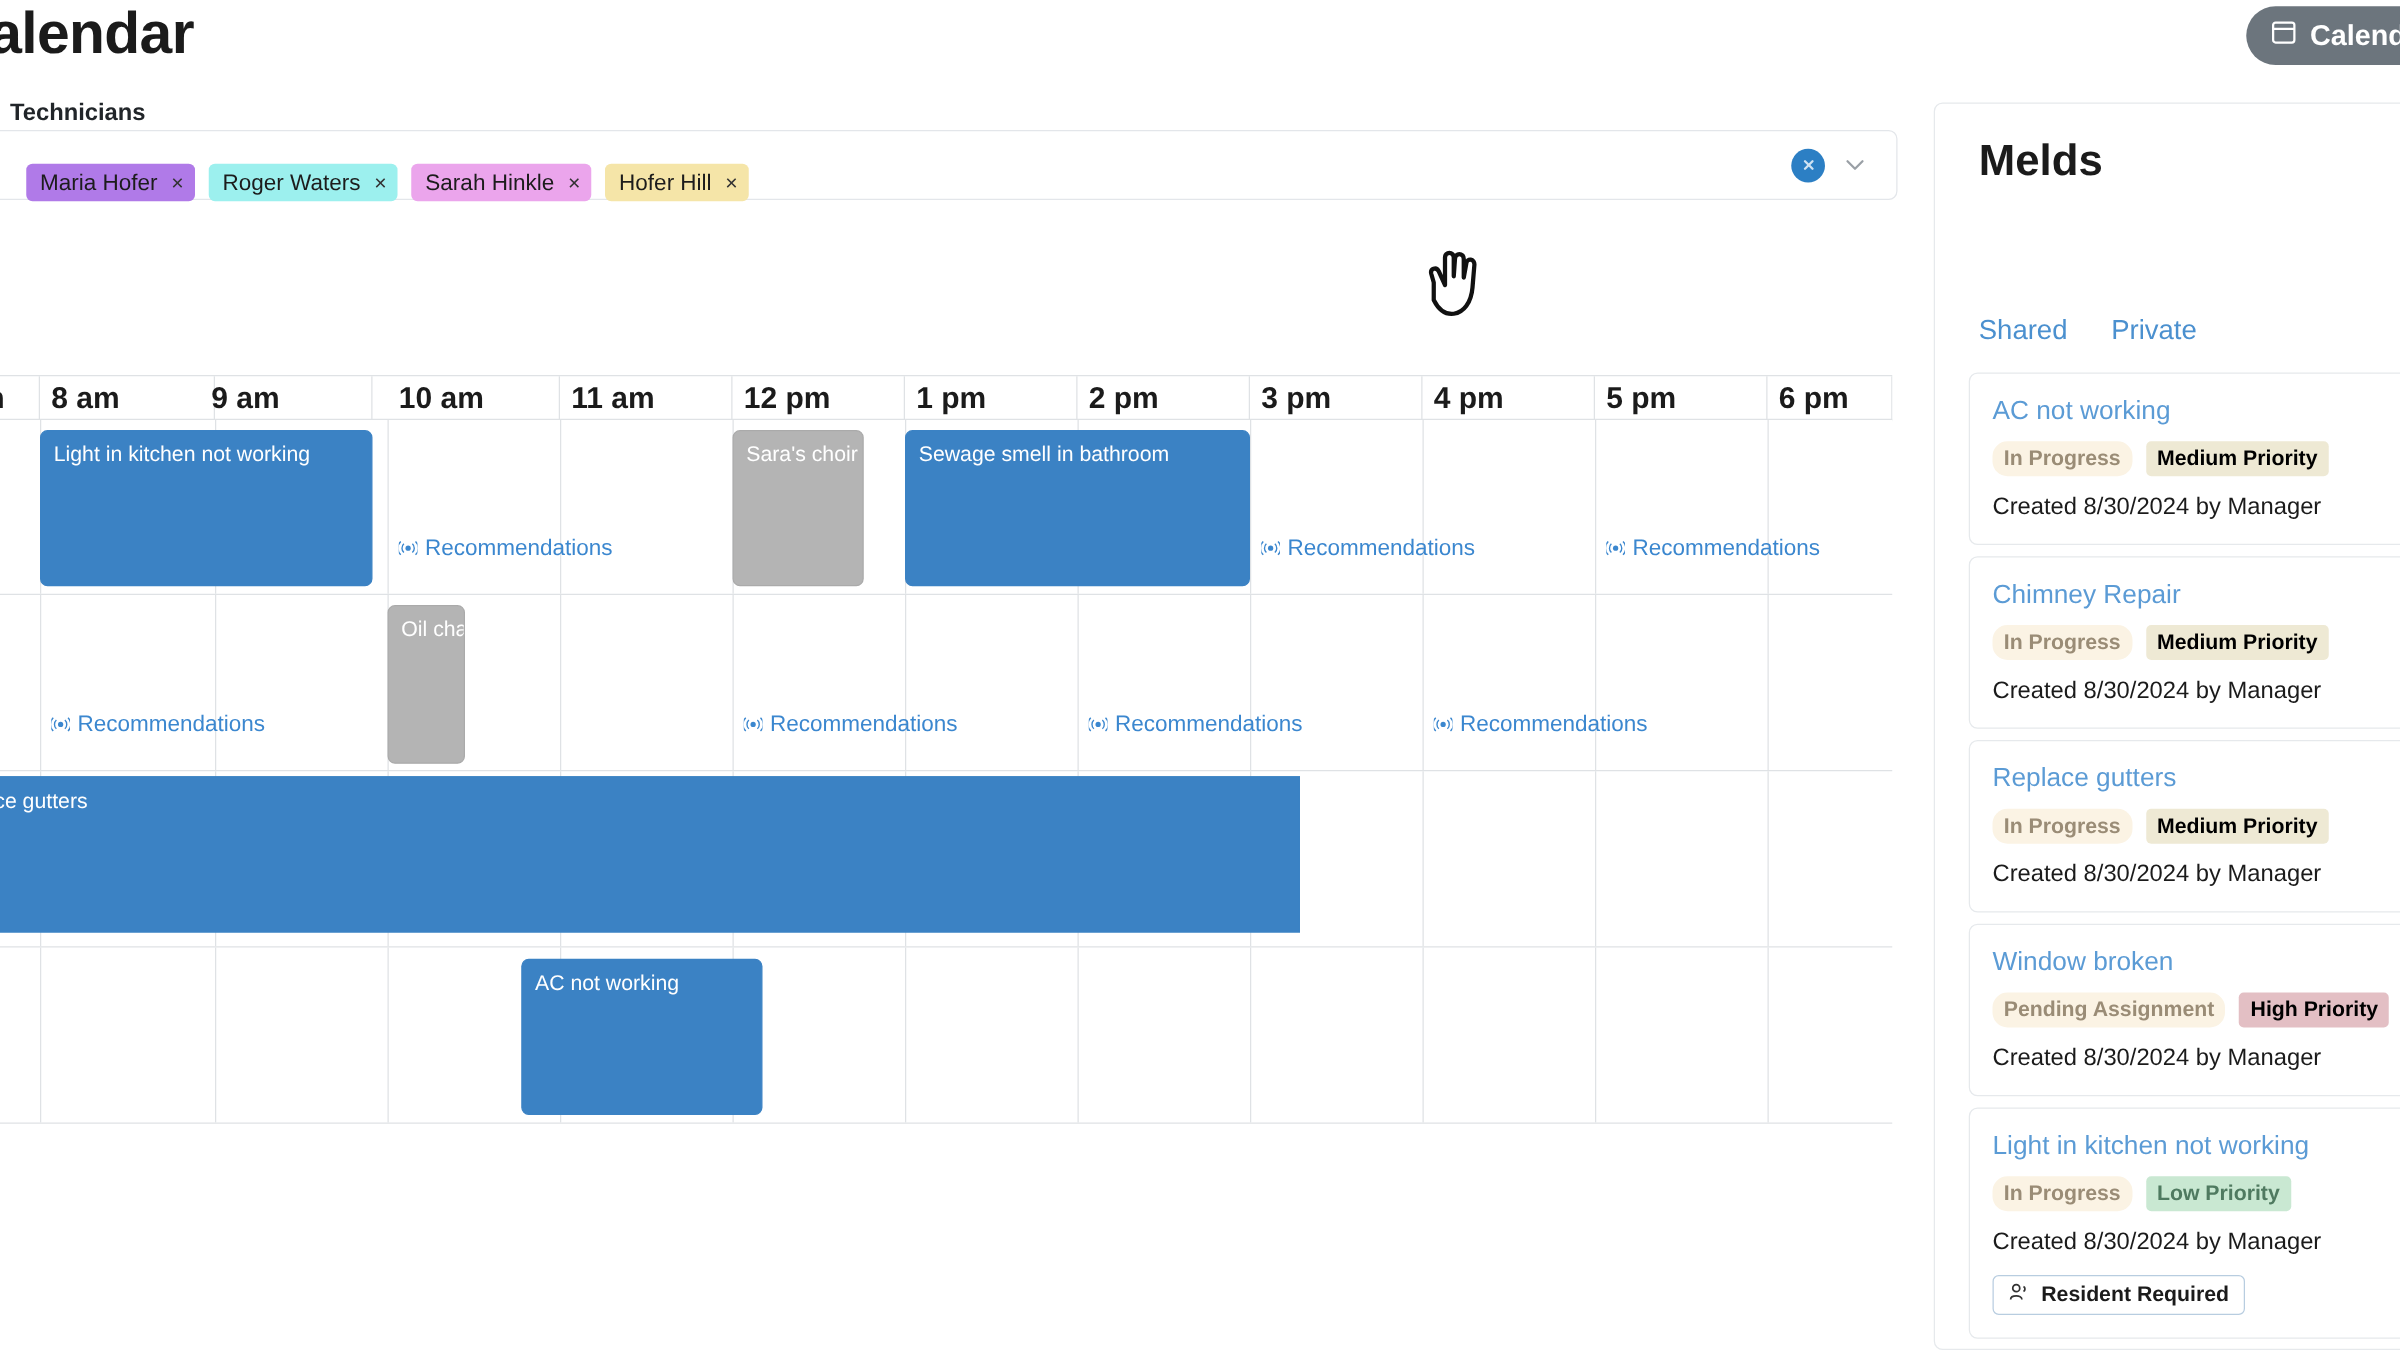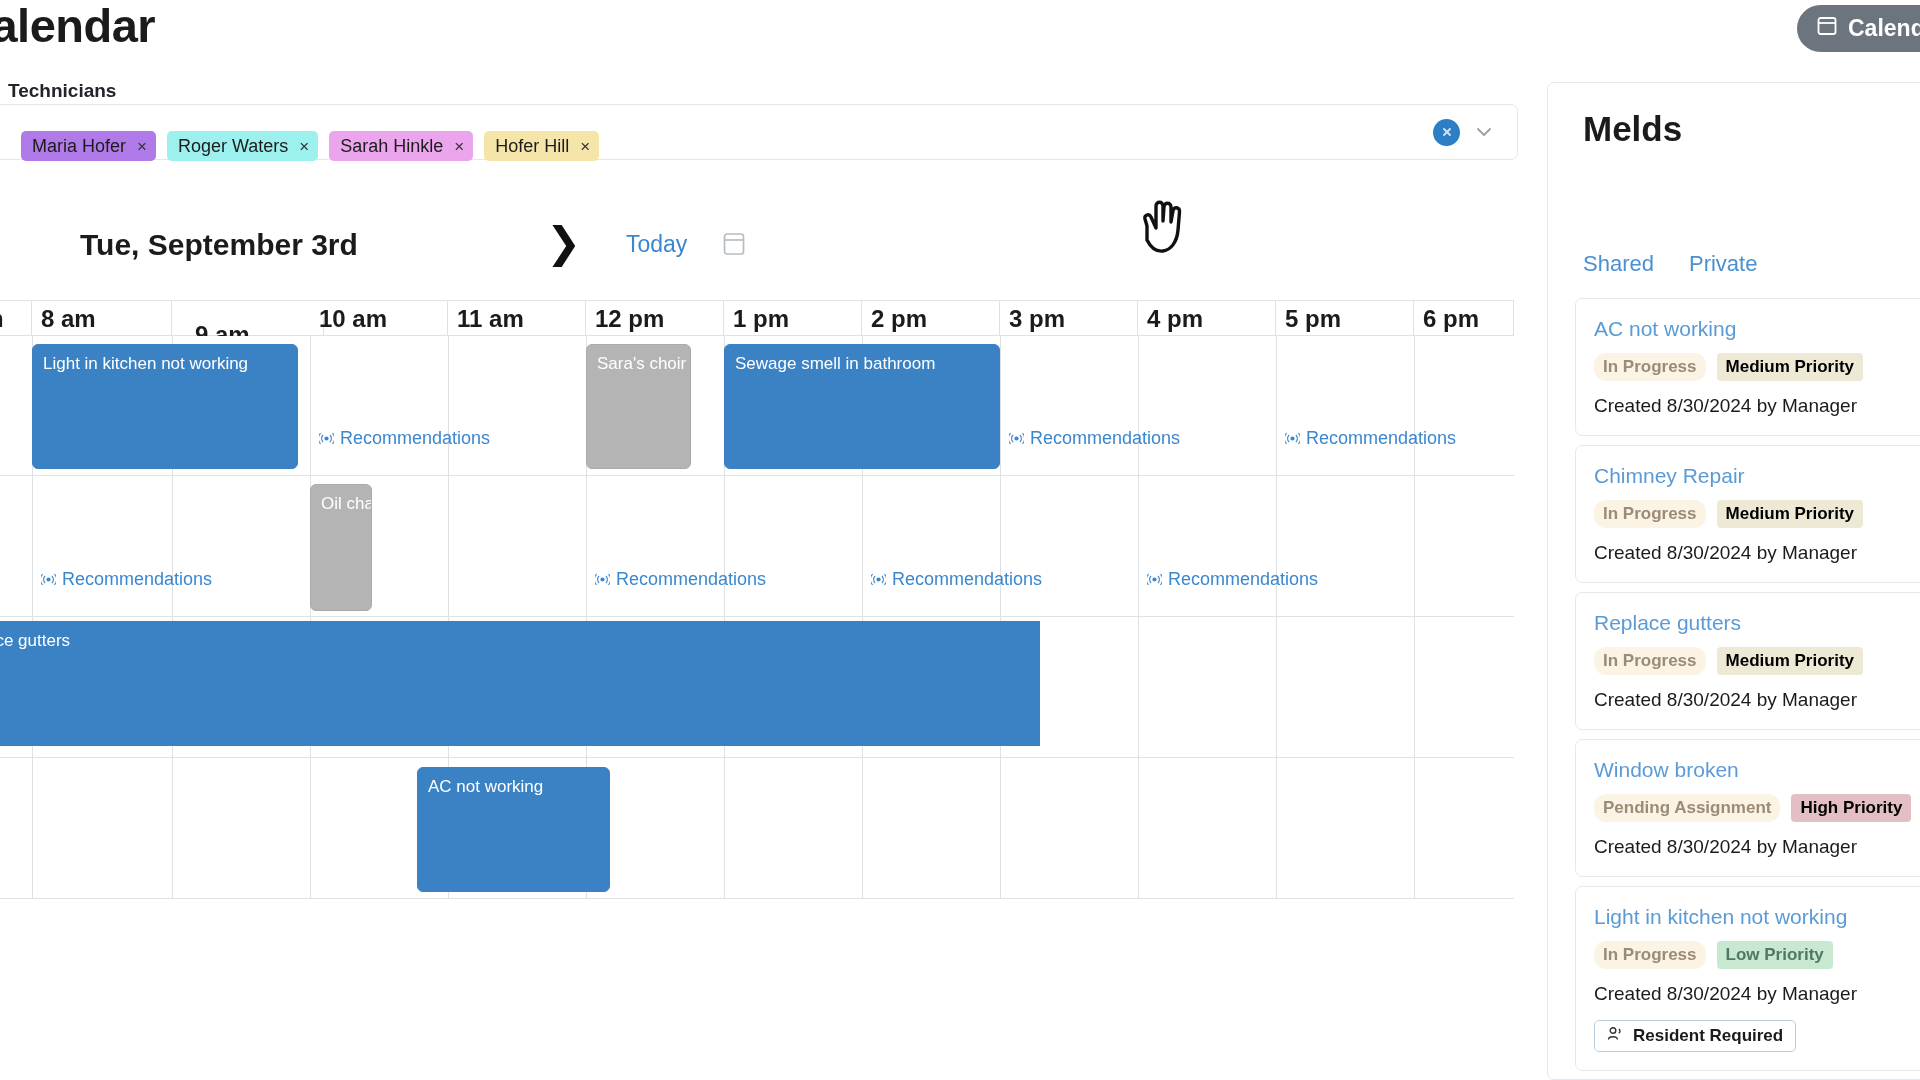--- a/index.html
+++ b/index.html
@@ -243,37 +243,26 @@
         </svg>
       </span>
       <span class="chev">
         <svg width="22" height="22" viewBox="0 0 22 22">
           <polyline points="5,8 11,14 17,8" fill="none" stroke="#9aa0a6" stroke-width="1.8" stroke-linecap="round" stroke-linejoin="round"></polyline>
         </svg>
       </span>
     </div>
   </div>
 
-  <div class="date-nav">
-    <div class="date-title">Tue, September 3rd</div>
-    <div class="next-arrow">❯</div>
-    <div class="today-link">Today</div>
-    <div class="mini-cal">
-      <svg width="24" height="26" viewBox="0 0 24 26" fill="none">
-        <rect x="2.5" y="3" width="19" height="20" rx="2.5" stroke="#b8bdc2" stroke-width="1.7"></rect>
-        <line x1="2.5" y1="9" x2="21.5" y2="9" stroke="#b8bdc2" stroke-width="1.7"></line>
-      </svg>
-    </div>
-  </div>
 
   <div class="cal-wrap">
     <div class="cal-head">
         <div class="hcell" style="left: -60px; width: 92px;">7 am</div>
         <div class="hcell" style="left: 32px; width: 140px;">8 am</div>
-        <div class="hcell" style="left: 186px; width: 138px; margin-top: 16px;">9 am</div>
+        <div class="hcell" style="left: 160px; width: 138px;">9 am</div>
         <div class="hcell" style="left: 310px; width: 138px;">10 am</div>
         <div class="hcell" style="left: 448px; width: 138px;">11 am</div>
         <div class="hcell" style="left: 586px; width: 138px;">12 pm</div>
         <div class="hcell" style="left: 724px; width: 138px;">1 pm</div>
         <div class="hcell" style="left: 862px; width: 138px;">2 pm</div>
         <div class="hcell" style="left: 1000px; width: 138px;">3 pm</div>
         <div class="hcell" style="left: 1138px; width: 138px;">4 pm</div>
         <div class="hcell" style="left: 1276px; width: 138px;">5 pm</div>
         <div class="hcell" style="left: 1414px; width: 100px;">6 pm</div>
       </div>

